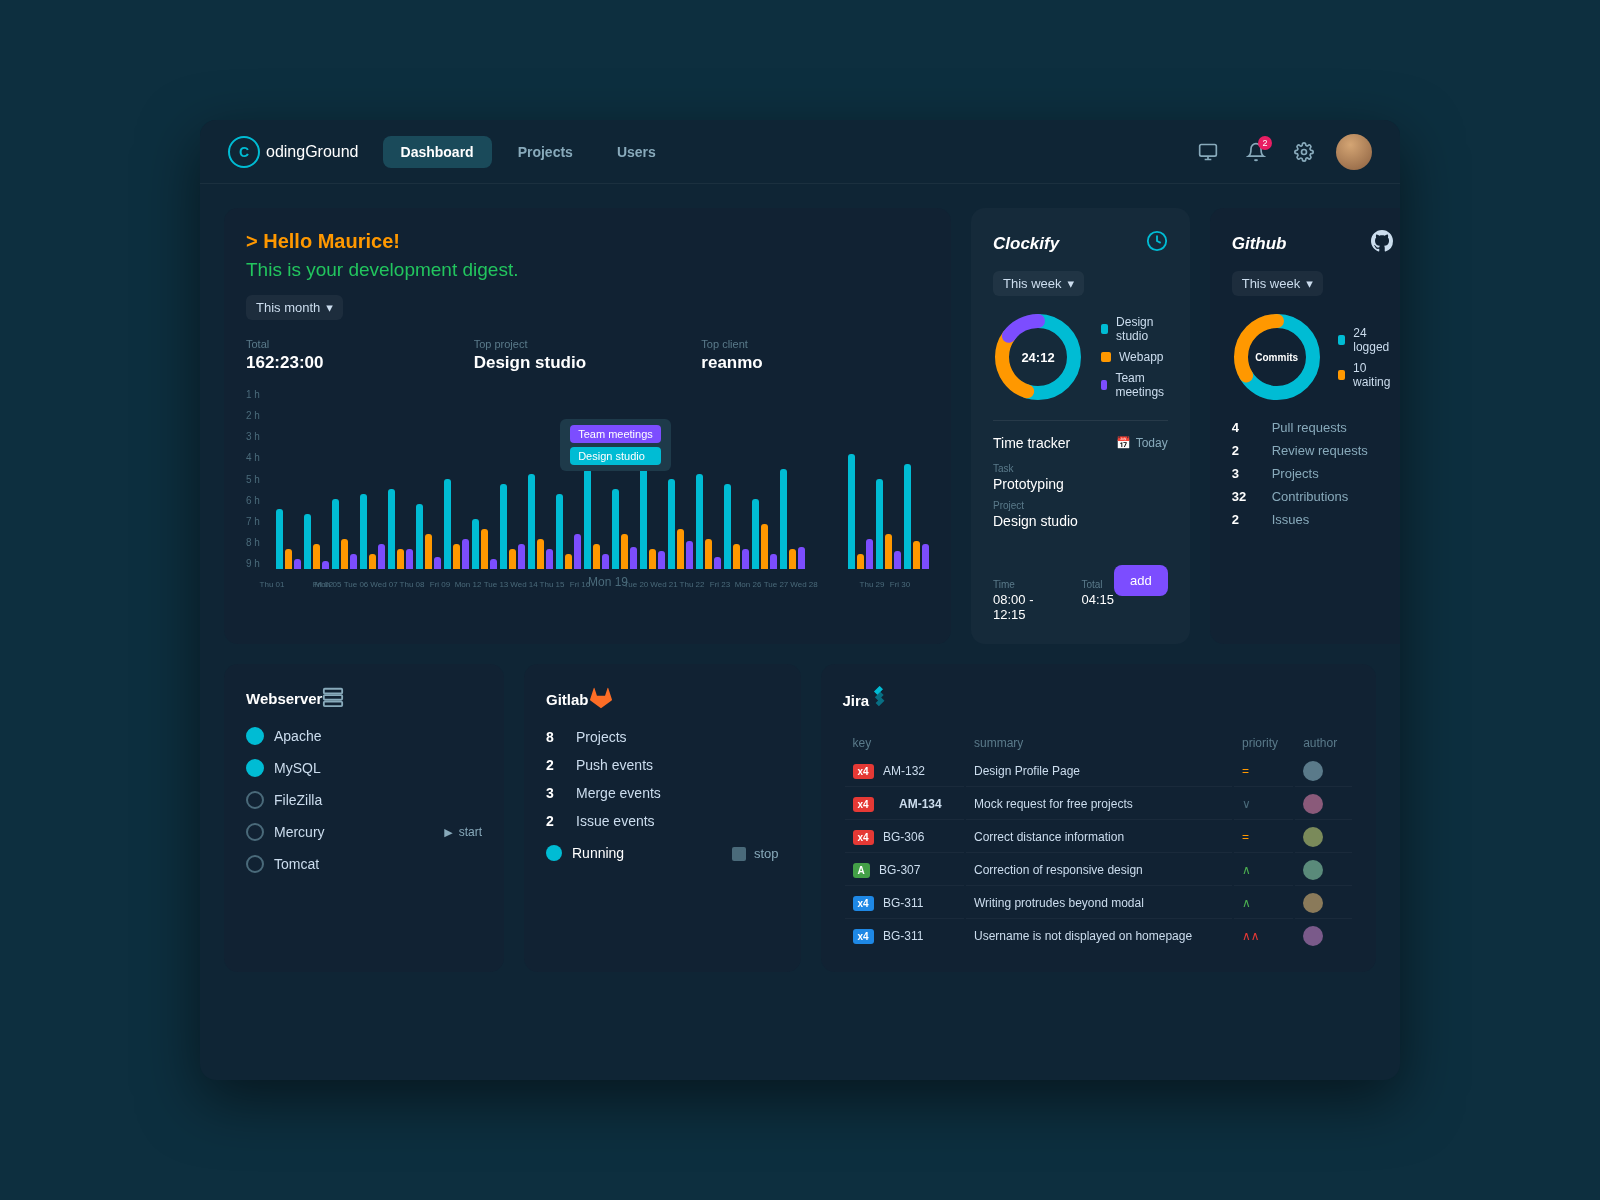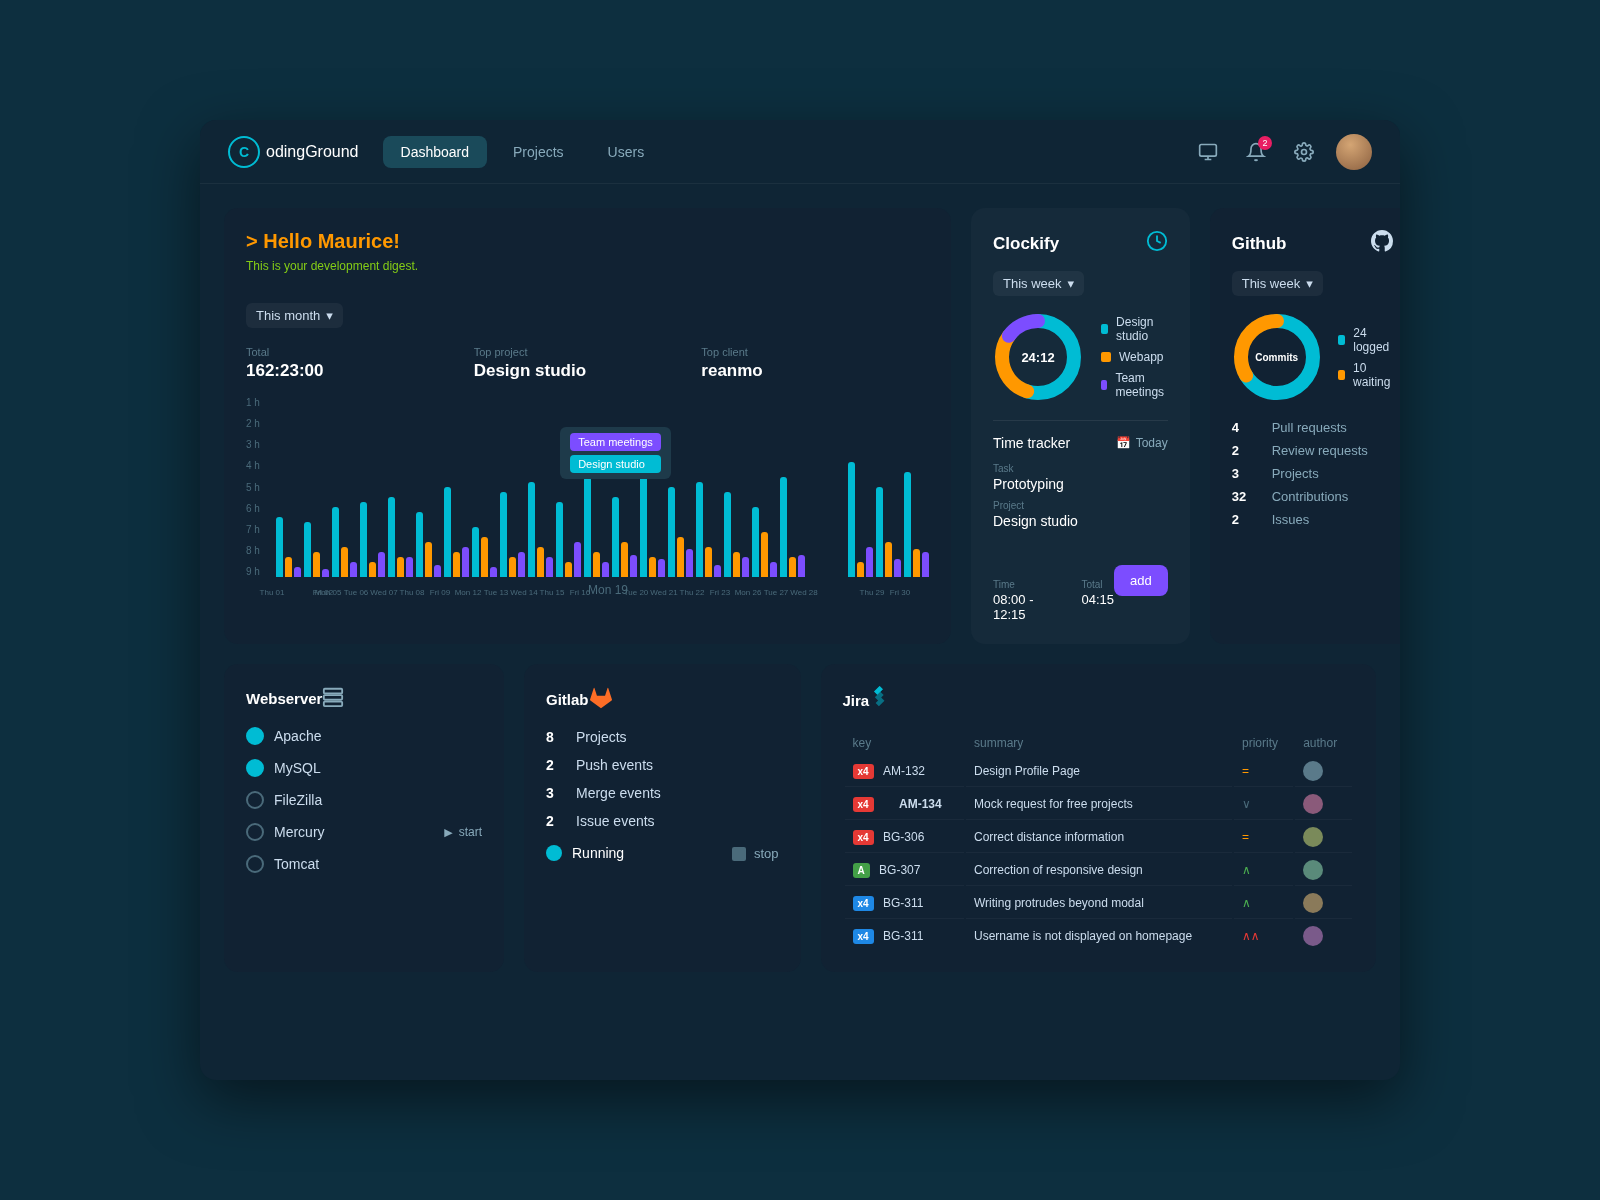--- a/index.html
+++ b/index.html
@@ -36,21 +36,21 @@
       margin-right: 24px;
     }
     .logo-icon {
       width: 32px; height: 32px;
       border: 2px solid #00bcd4;
       border-radius: 50%;
       display: flex; align-items: center; justify-content: center;
       color: #00bcd4; font-weight: bold; font-size: 14px;
     }
     .logo-text { color: #fff; font-size: 16px; font-weight: 500; }
-    .nav { display: flex; gap: 8px; }
+    .nav { display: flex; gap: 8px; font-weight: bold; }
     .nav-item {
       padding: 8px 18px;
       border-radius: 8px;
       color: #8ab;
       font-size: 14px;
       cursor: pointer;
     }
     .nav-item.active {
       background: #1a4a5a;
       color: #fff;
@@ -80,21 +80,21 @@
     .row { display: flex; gap: 20px; }
     
     .card {
       background: #112233;
       border-radius: 14px;
       padding: 22px;
     }
     
     .digest-card { flex: 1.2; }
     .digest-title { color: #ff9800; font-size: 20px; font-weight: 600; margin-bottom: 6px; }
-    .digest-subtitle { color: #84cc16; font-size: 12px; margin-bottom: 30px; }
+    .digest-subtitle { color: #22c55e; font-size: 19px; margin-bottom: 14px; }
     .period-selector {
       display: inline-flex; align-items: center; gap: 6px;
       color: #cde; font-size: 13px; cursor: pointer;
       background: rgba(255,255,255,0.05); border-radius: 6px; padding: 5px 10px;
       margin-bottom: 18px;
     }
     .stats-row { display: flex; gap: 0; margin-bottom: 16px; }
     .stat-item { flex: 1; }
     .stat-label { color: #5a7a8a; font-size: 11px; margin-bottom: 3px; }
     .stat-value { color: #fff; font-size: 17px; font-weight: 600; }
@@ -107,21 +107,21 @@
     .bar-seg { border-radius: 3px 3px 0 0; min-width: 6px; }
     .bar-label { position: absolute; bottom: -18px; left: 50%; transform: translateX(-50%); font-size: 8px; color: #4a6a7a; white-space: nowrap; }
     
     .clockify-card {
       width: 300px;
       background: #152a3a;
       border-radius: 14px;
       padding: 22px;
       position: relative;
     }
-    .card-header { display: flex; align-items: center; justify-content: space-between; margin-bottom: 14px; }
+    .card-header { display: flex; align-items: center; justify-content: space-between; margin-bottom: 14px; font-style: italic; }
     .card-title { color: #fff; font-size: 17px; font-weight: 600; }
     .clockify-icon { color: #00bcd4; font-size: 20px; }
     .donut-section { display: flex; align-items: center; gap: 18px; margin-bottom: 18px; }
     .donut-container { position: relative; width: 90px; height: 90px; }
     .donut-label { position: absolute; top: 50%; left: 50%; transform: translate(-50%,-50%); color: #fff; font-size: 13px; font-weight: 600; }
     .legend { display: flex; flex-direction: column; gap: 7px; }
     .legend-item { display: flex; align-items: center; gap: 8px; font-size: 12px; color: #cde; }
     .legend-dot { width: 10px; height: 10px; border-radius: 2px; }
     
     .time-tracker { border-top: 1px solid rgba(255,255,255,0.08); padding-top: 14px; }

